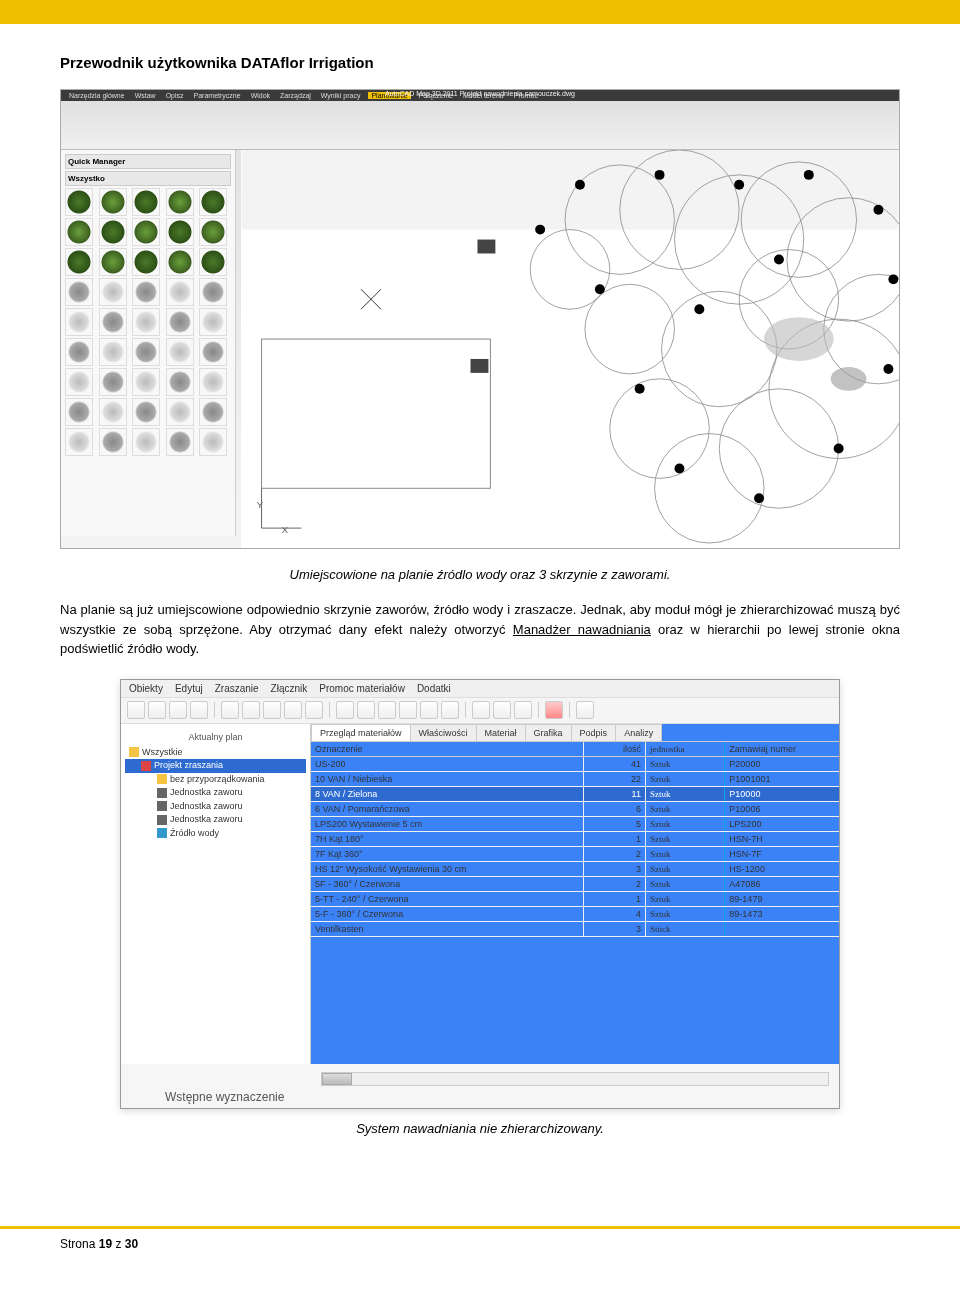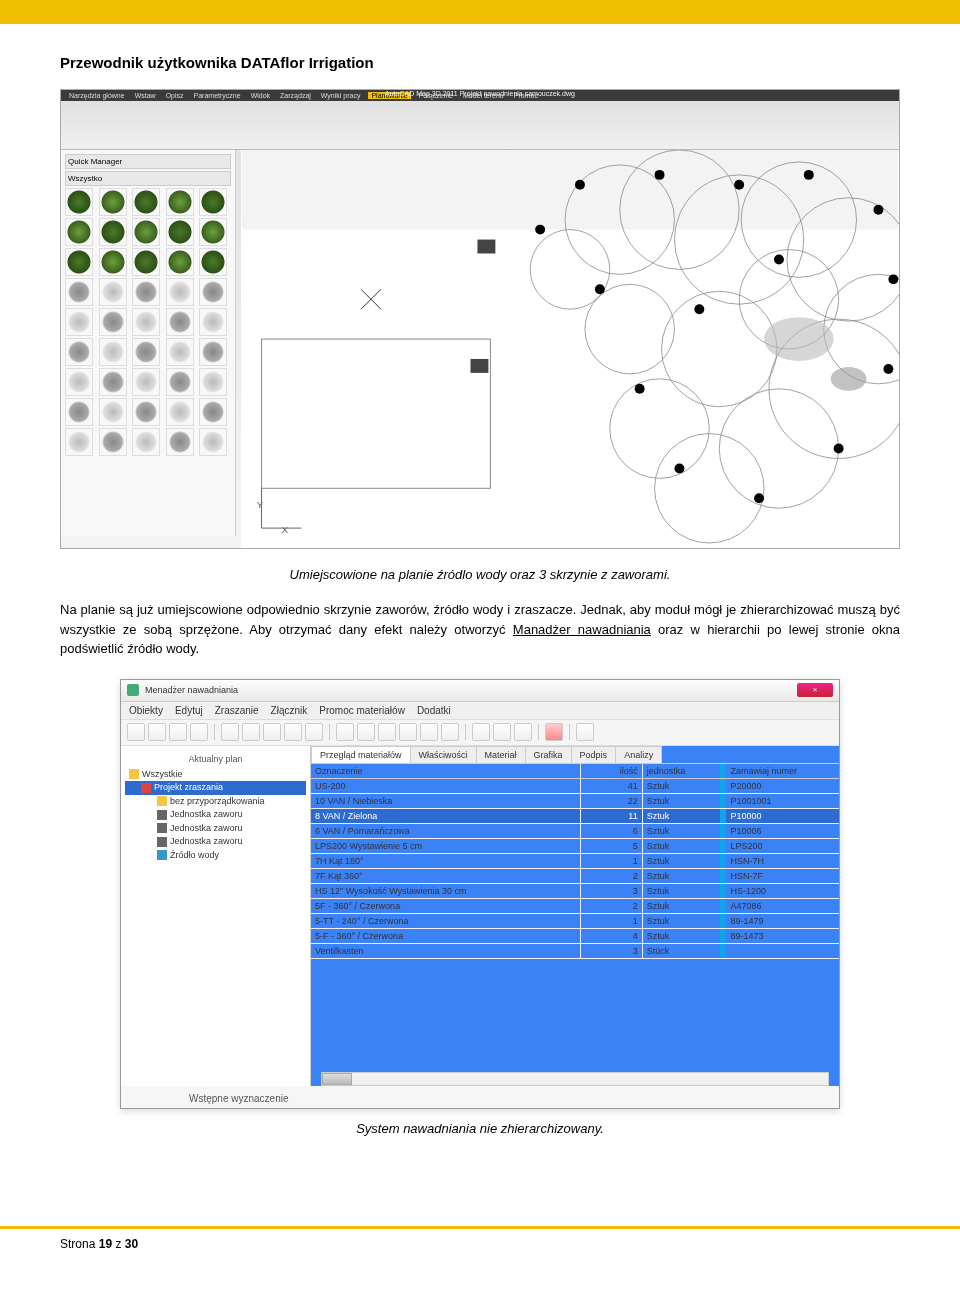--- a/index.html
+++ b/index.html
@@ -7,21 +7,21 @@
   .top-bar { height: 24px; background: #f0c000; }
   .content { padding: 30px 60px 0 60px; }
   .doc-title { font-size: 15px; font-weight: bold; margin-bottom: 18px; }
   .screenshot1 { width: 100%; height: 460px; border: 1px solid #aaa; background: linear-gradient(#e0e0e0,#f4f4f4); position: relative; overflow: hidden; margin-bottom: 18px; }
   .ribbon { height: 60px; background: linear-gradient(#dcdcdc,#f0f0f0); border-bottom: 1px solid #bbb; position: relative; font-size: 7px; color:#555; }
   .ribbon .tabs { background:#3a3a3a; color:#ddd; font-size:7px; padding:2px 6px; display:flex; gap:6px; }
   .ribbon .tabs span { padding:0 2px; }
   .ribbon .tabs .active { background:#f0c000; color:#000; padding:0 3px; }
   .ribbon .titlebar { position:absolute; top:0; left:0; right:0; text-align:center; font-size:7px; color:#eee; }
   .canvas-area { position: absolute; top:60px; left:180px; right:0; bottom:0; background:#fff; }
-  .palette { position:absolute; top:60px; left:0; width:175px; bottom:12px; background:#f8f8f8; border-right:1px solid #ccc; padding:4px; }
+  .palette { position:absolute; top:60px; left:0; width:175px; bottom:12px; background:#f8f8f8; border-right:1px solid #ccc; padding:4px;font-weight:bold; }
   .palette-title { font-size:8px; background:#e8e8e8; padding:2px; border:1px solid #ccc; margin-bottom:2px;}
   .palette-grid { display:grid; grid-template-columns: repeat(5, 1fr); gap:2px; }
   .palette-grid .cell { width:28px; height:28px; border:1px solid #ddd; background:#fff; position:relative; }
   .cell.tree { background: radial-gradient(circle at 50% 50%, #4a7a2a 0%, #2d5016 60%, transparent 65%); }
   .cell.tree2 { background: radial-gradient(circle at 50% 50%, #6aa03a 0%, #3d6020 60%, transparent 65%); }
   .cell.shrub { background: radial-gradient(circle at 50% 50%, #888 0%, #aaa 50%, transparent 60%); }
   .cell.shrub2 { background: radial-gradient(circle at 50% 50%, #bbb 0%, #ddd 50%, transparent 60%); }
   .plan-svg { width:100%; height:100%; }
   .caption { font-style: italic; text-align: center; font-size: 13px; margin: 12px 0 18px; }
   .para { font-size: 13px; line-height: 1.5; margin-bottom: 20px; text-align: justify; }
@@ -49,26 +49,26 @@
   .tree-list .indent1 { padding-left:16px;}
   .tree-list .indent2 { padding-left:32px;}
   .table-panel { flex:1; background:#3b82f6; display:flex; flex-direction:column;}
   .tabs2 { display:flex; border-bottom:1px solid #ccc; font-size:9px;}
   .tabs2 span { padding:3px 8px; border:1px solid #ccc; border-bottom:none; background:#eee; margin-right:-1px;}
   .tabs2 span.active { background:#fff;}
   .tbl-head { display:flex; border-bottom:1px solid #ccc; font-size:9px;}
   .tbl-head div, .tbl-row div { padding:2px 4px;}
   .col1 { flex:3; border-right:1px solid #eee;}
   .col2 { flex:0.6; text-align:right; border-right:1px solid #eee;}
-  .col3 { flex:0.8; border-right:6px solid #0ea5e9;}
+  .col3 { flex:0.8; border-right:1px solid #0ea5e9;font-family:Liberation Serif, serif;}
   .col4 { flex:1.2;}
   .tbl-body { font-size:9px;}
   .tbl-row { display:flex; border-bottom:1px solid #f0f0f0;}
   .tbl-row.sel { background:#2d6bd0; color:#fff;}
-  .bottom-label { position:absolute; bottom:4px; left:68px; font-size:10px; color:#555;}
+  .bottom-label { position:absolute; bottom:4px; left:44px; font-size:12px; color:#555;}
   .scrollbar-h { position:absolute; bottom:22px; left:200px; right:10px; height:14px; border:1px solid #ccc; background:#f0f0f0;}
   .scrollbar-h .thumb { position:absolute; left:0; width:30px; height:100%; background:linear-gradient(#ddd,#bbb); border:1px solid #aaa;}
   .footer-wrap { margin-top:90px;}
   .foot-line { height:3px; background:#f0c000; margin:0 0 8px 0;}
   .footer { font-size:12px; padding:0 0 20px 60px;}
   .footer b { font-weight:bold;}
 </style>
 </head>
 <body>
 
@@ -197,25 +197,20 @@
     </div>
   </div>
 
   <div class="caption">Umiejscowione na planie źródlo wody oraz 3 skrzynie z zaworami.</div>
 
   <p class="para">
     <span>Na planie są już umiejscowione odpowiednio skrzynie zaworów, źródło wody i zraszacze. Jednak, aby moduł mógł je zhierarchizować muszą być wszystkie ze sobą sprzężone. Aby otrzymać dany efekt należy otworzyć </span><span class="uline">Manadżer nawadniania</span><span> oraz w hierarchii po lewej stronie okna podświetlić źródło wody.</span>
   </p>
 
   <div class="screenshot2">
-    <div class="win-title">
-      <span class="win-icon"></span>
-      <span>Menadżer nawadniania</span>
-      <span class="win-close">×</span>
-    </div>
     <div class="menubar">
       <span>Obiekty</span>
       <span>Edytuj</span>
       <span>Zraszanie</span>
       <span>Złącznik</span>
       <span>Promoc materiałów</span>
       <span>Dodatki</span>
     </div>
     <div class="toolbar2">
       <span class="tbtn"></span>

